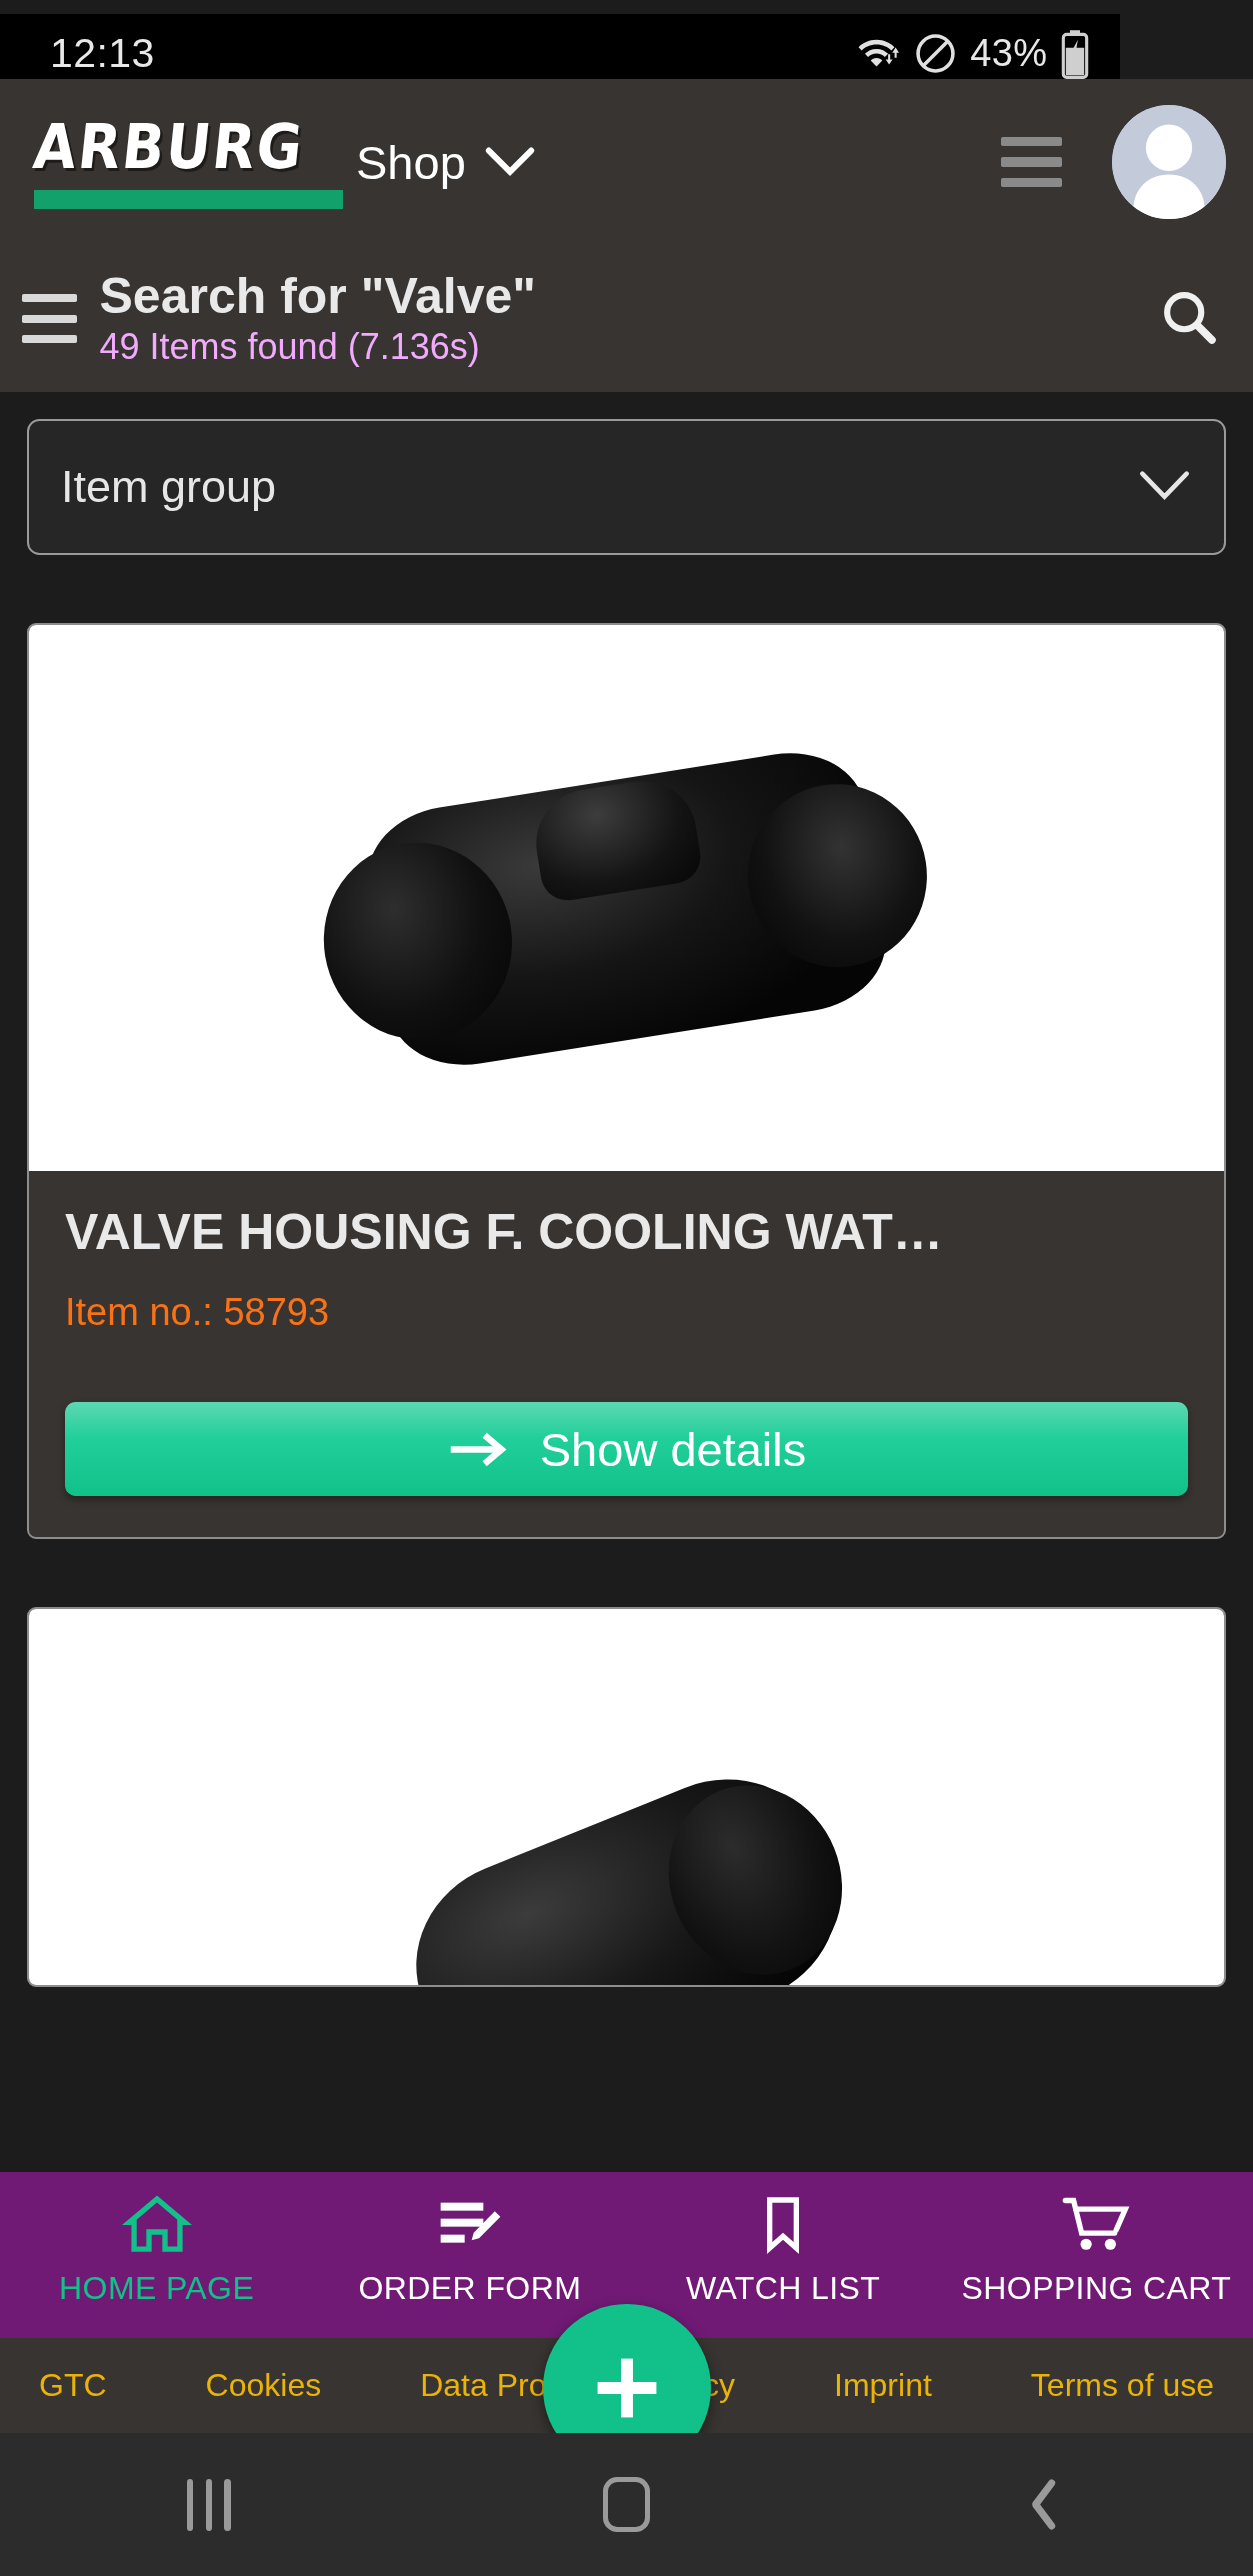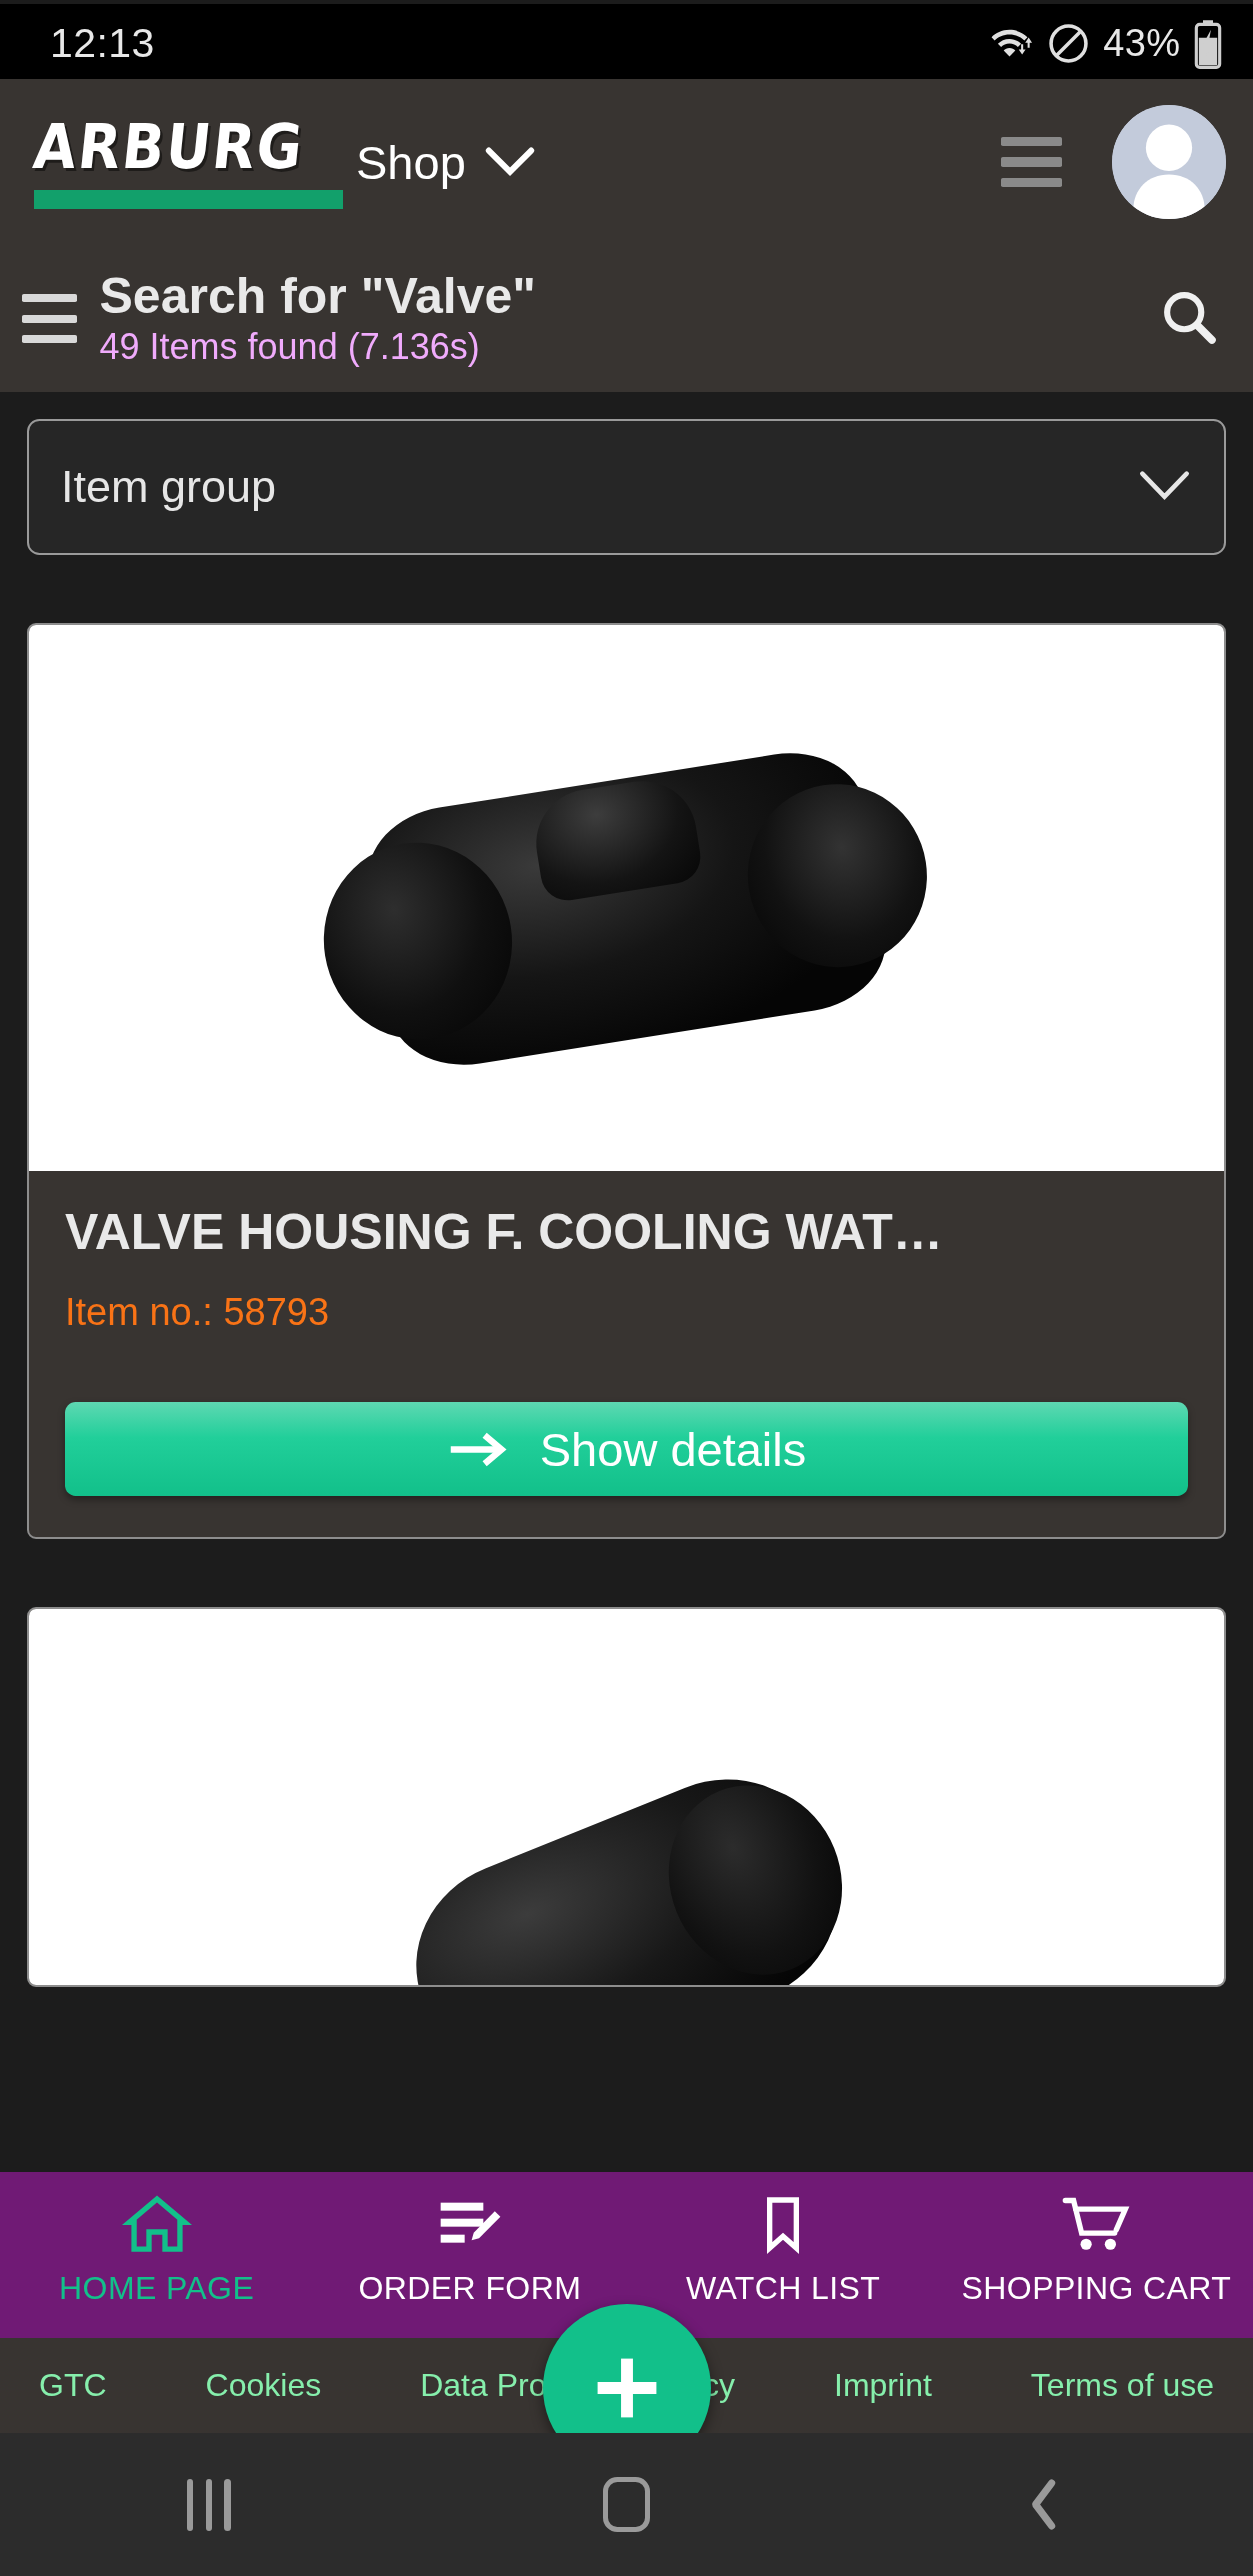--- a/index.html
+++ b/index.html
@@ -6,21 +6,21 @@
   html, body {
     width:1253px; height:2576px;
     background:#000;
     font-family:"Liberation Sans", sans-serif;
     overflow:hidden;
   }
   #app { position:relative; width:1253px; height:2576px; background:#1c1c1c; }
 
   
   .statusbar{
-    position:absolute; top:4px; left:0; width:1253px; height:79px;
+    position:absolute; top:14px; left:0; width:1120px; height:79px;
     background:#000; display:flex; align-items:center;
     padding:0 30px 0 50px;
   }
   .status-time{ color:#e8e8e8; font-size:41px; letter-spacing:0.4px; }
   .status-right{ margin-left:auto; display:flex; align-items:center; gap:12.5px; }
   .status-battery-text{ color:#e8e8e8; font-size:38px; letter-spacing:0.4px; }
   .ico{ display:inline-block; line-height:0; }
 
   
   .header{
@@ -151,21 +151,21 @@
     background:#12c08a; display:flex; align-items:center; justify-content:center;
     box-shadow:0 5.4px 14.3px rgba(0,0,0,.45); z-index:6;
   }
 
   
   .footer{
     position:absolute; left:0; bottom:143px; width:1253px; height:95px;
     background:#383431; display:flex; align-items:center;
     justify-content:space-between; padding:0 39px; z-index:5;
   }
-  .footerlink{ color:#86efac; font-size:32px; }
+  .footerlink{ color:#eab308; font-size:32px; }
 
   
   .androidnav{
     position:absolute; left:0; bottom:0; width:1253px; height:143px;
     background:#2c2c2c; display:flex; align-items:center; z-index:7;
   }
   .androidnav > div{ flex:1; display:flex; align-items:center; justify-content:center; }
   .recents{ display:flex; gap:12.5px; }
   .recents i{ display:block; width:6.3px; height:52px; background:#9a9a9a; border-radius:3.6px; }
   .homebtn{ width:47px; height:55px; border:5.4px solid #9a9a9a; border-radius:14.3px; }

